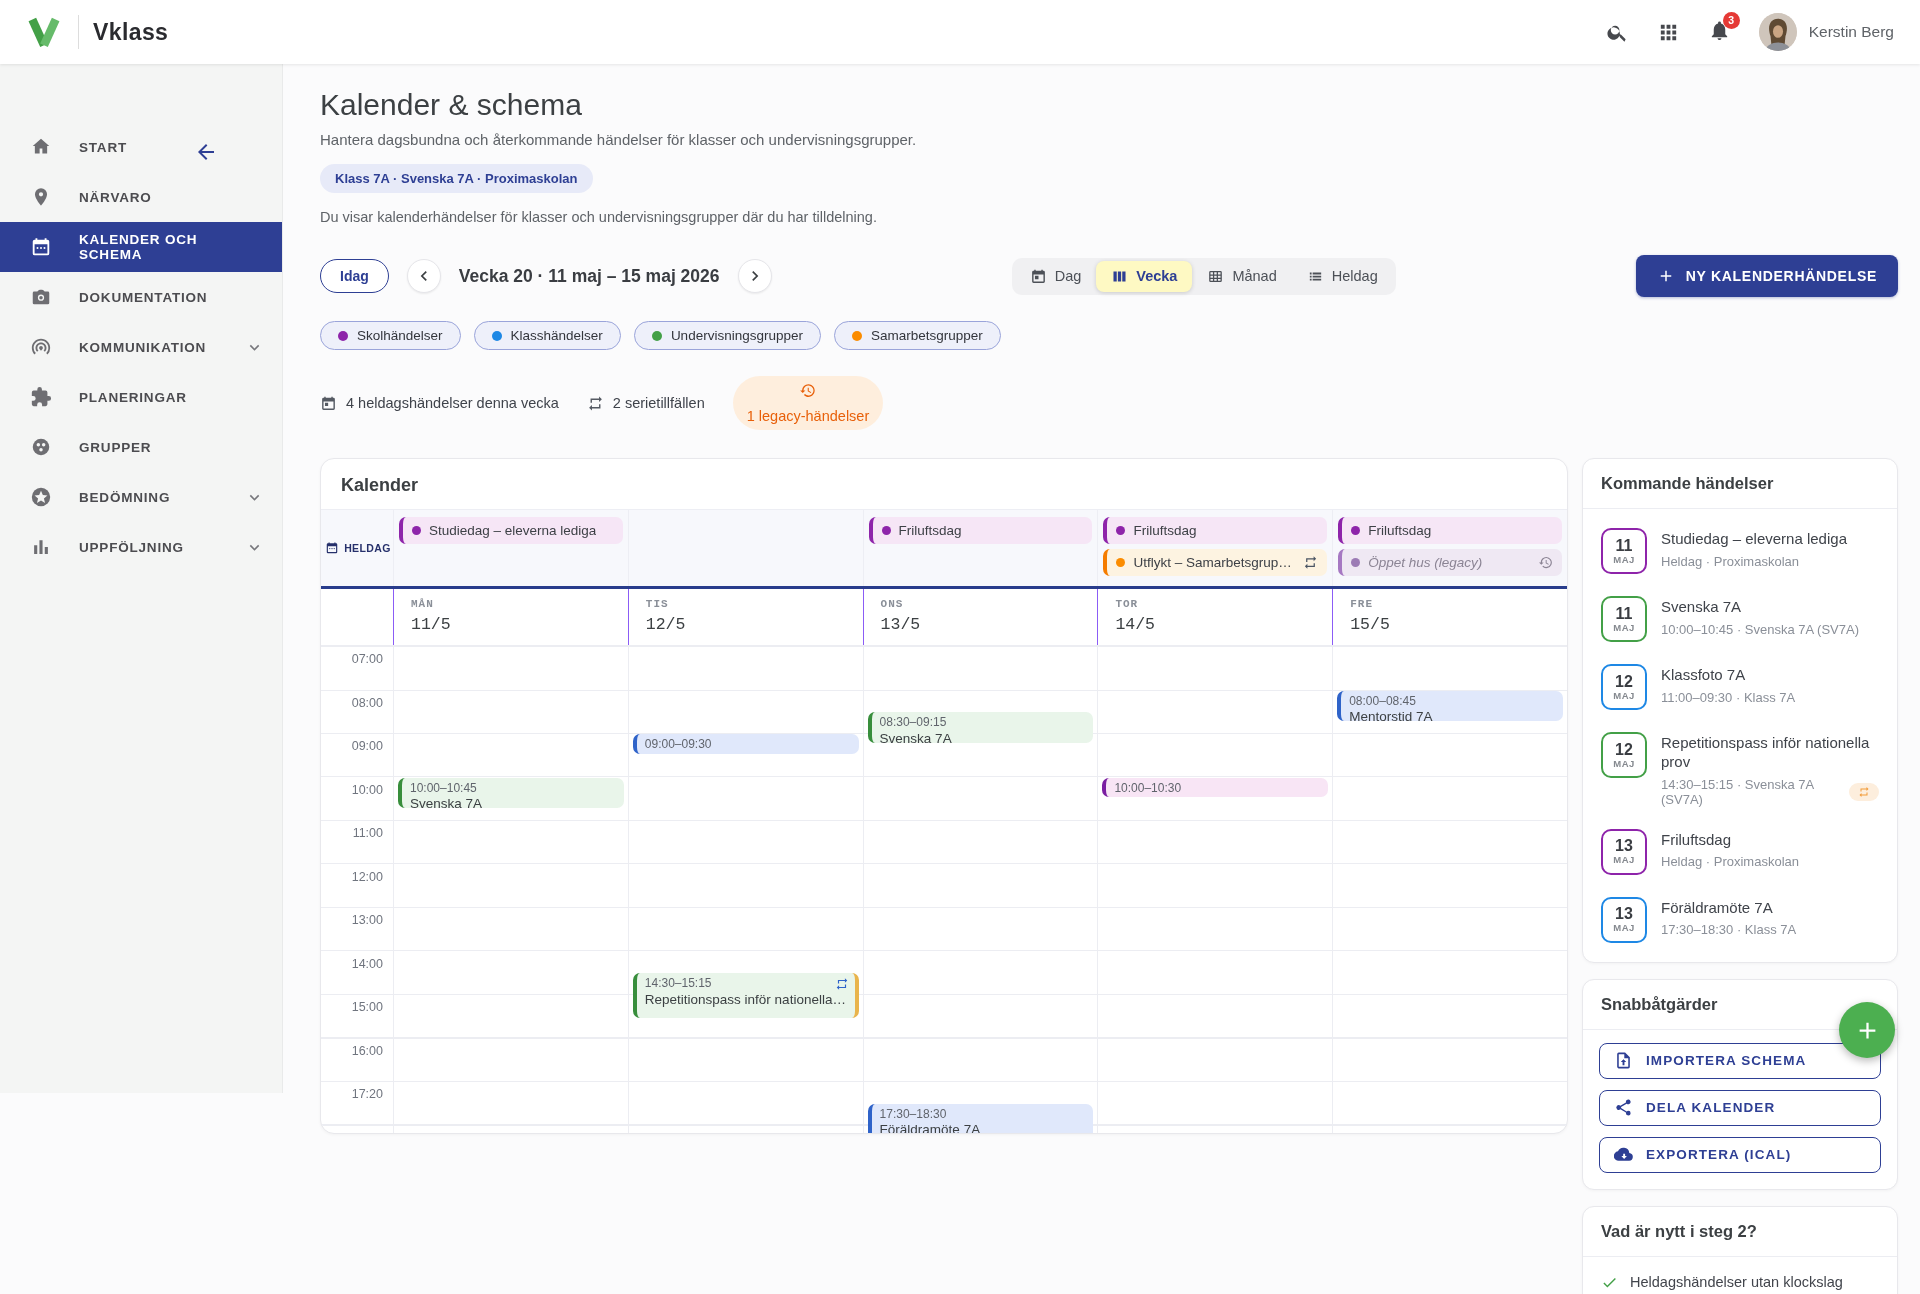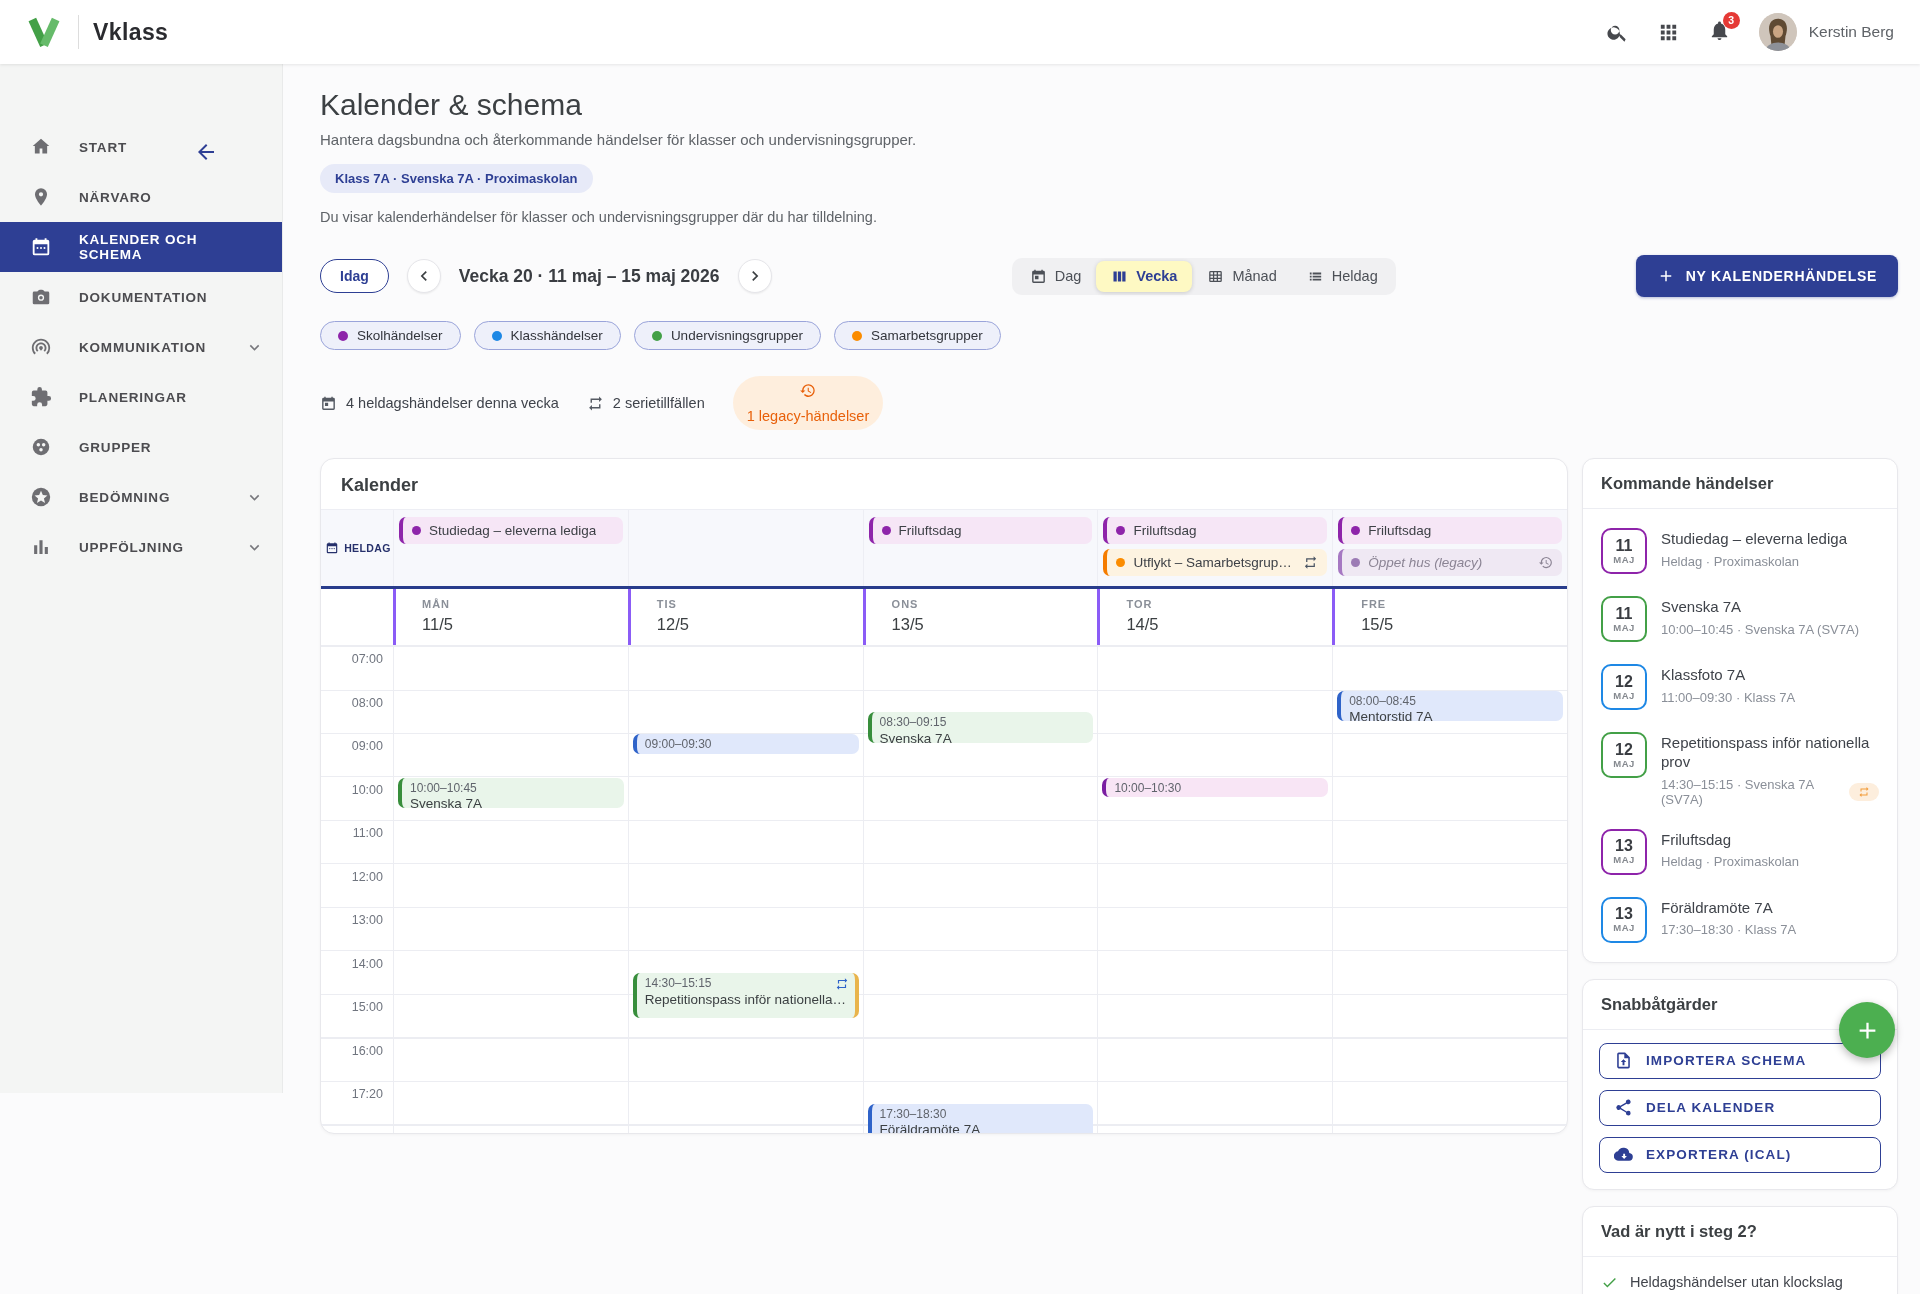--- a/index.html
+++ b/index.html
@@ -69,21 +69,21 @@
   .ad-ev { position:absolute; left:5px; right:5px; height:27px; border-radius:7px; display:flex; align-items:center; gap:8px; padding:0 9px; font-size:13.5px; color:#3d4046; border-left:4px solid; cursor:pointer; }
   .ad-ev .t { white-space:nowrap; overflow:hidden; text-overflow:ellipsis; }
   .ad-ev .bdg { margin-left:auto; color:#4b5563; }
   .ad-ev.legacy { font-style:italic; color:#8b8494; }
   .ad-ev.legacy .bdg { color:#8b8494; }
   .ad-dot { width:9px; height:9px; border-radius:50%; flex:none; }
   .strong-div { height:3px; background:#283c8c; }
   .dayhead { display:flex; border-bottom:1px solid #ecedf2; background:#fff; }
   .dh-gutter { width:72px; }
   .dh-cols { flex:1; display:grid; grid-template-columns:repeat(5,1fr); }
-  .dh { border-left:3px solid #8b5cf6; padding:9px 0 11px 26px; }
+  .dh { border-left:1px solid #8b5cf6; padding:9px 0 11px 17px;font-family:Liberation Mono, monospace; }
   .dh .dname { font-size:11px; font-weight:700; letter-spacing:1px; color:#8a8f98; display:block; }
   .dh .ddate { font-size:16.5px; color:#3c4043; margin-top:5px; display:block; }
   .timegrid { position:relative; flex:1; display:flex; overflow:hidden;
     background-image:repeating-linear-gradient(to bottom,#ecedf2 0,#ecedf2 1px,transparent 1px,transparent 43.5px); }
   .tg-gutter { width:72px; position:relative; }
   .hlabel { position:absolute; right:10px; font-size:12.5px; color:#70757f; }
   .tg-cols { flex:1; display:grid; grid-template-columns:repeat(5,1fr); }
   .tg-col { position:relative; border-left:1px solid #ecedf2; }
   .tev { position:absolute; left:4px; right:4px; border-left:4px solid; border-radius:7px; padding:3px 8px; overflow:hidden; cursor:pointer; }
   .tev .tt { font-size:12px; color:#60646c; line-height:1.2; }

